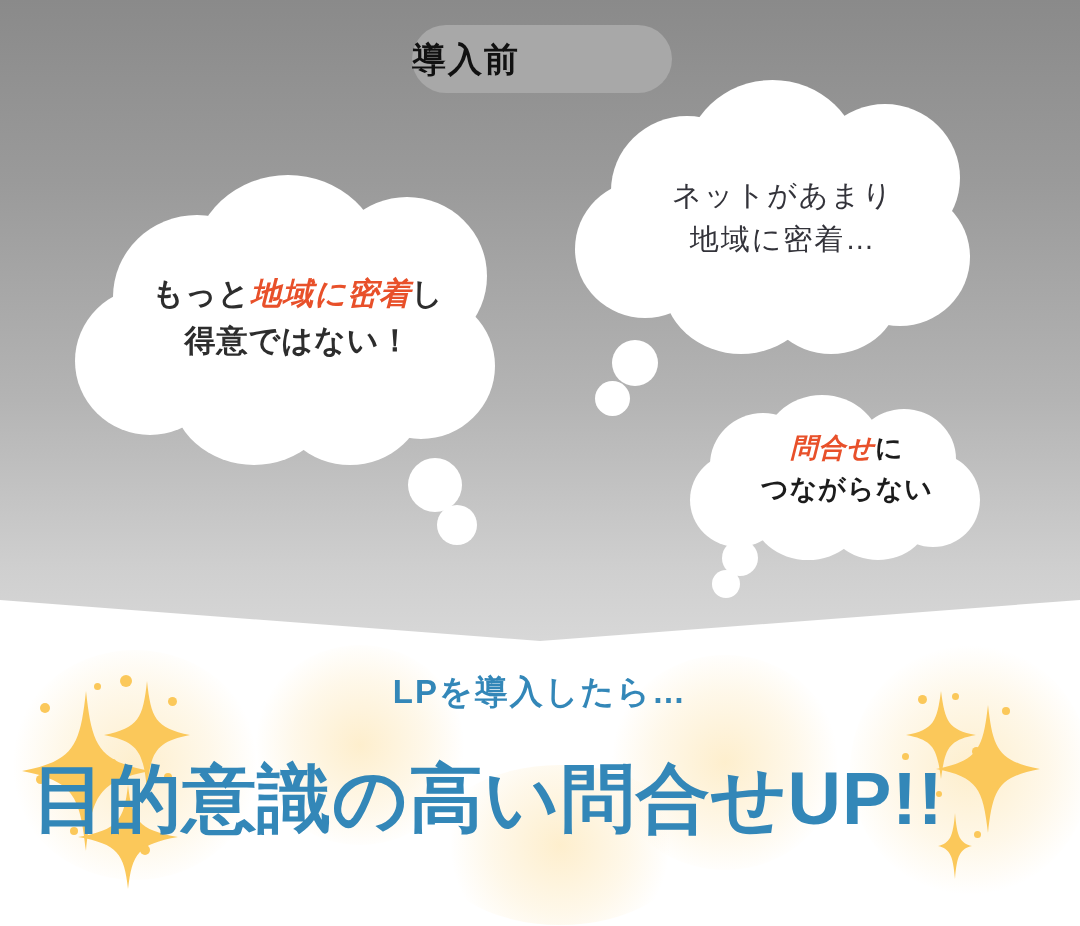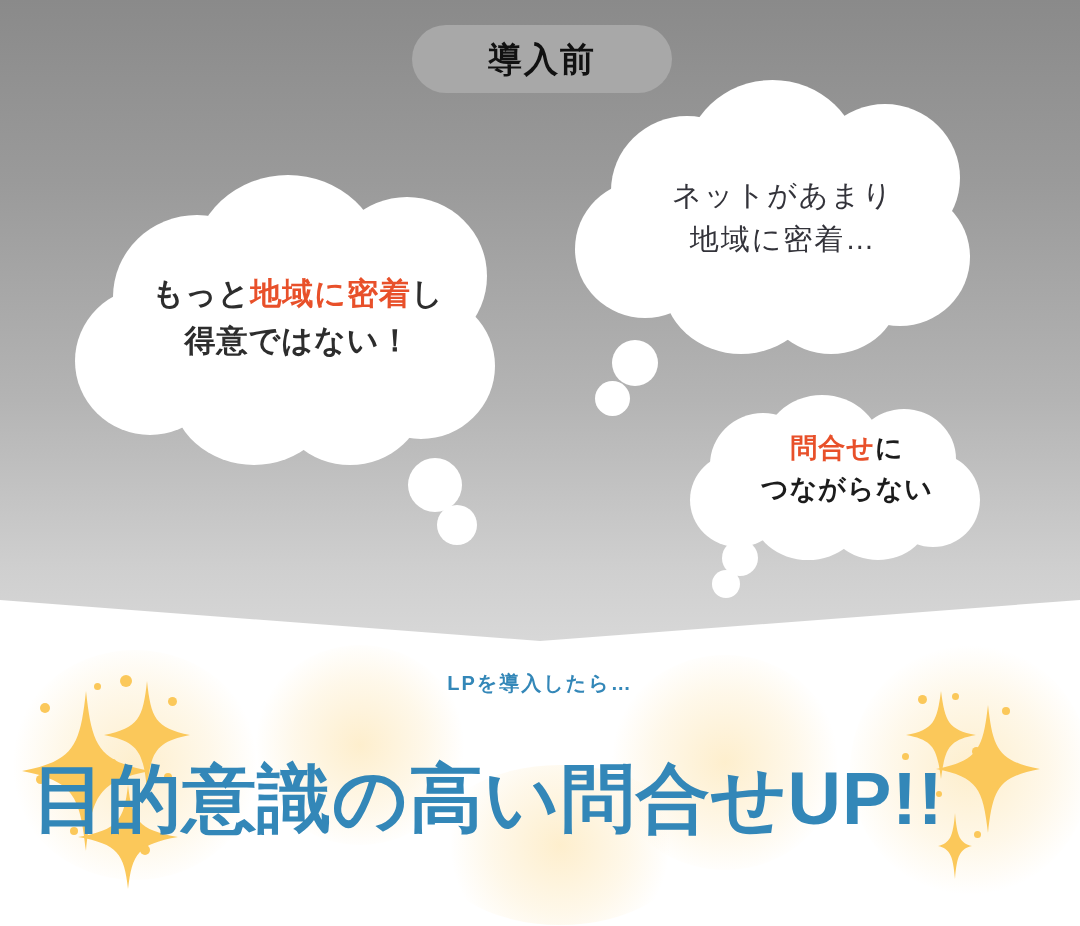--- a/index.html
+++ b/index.html
@@ -35,21 +35,21 @@
   .phase-pill {
     position: absolute;
     left: 412px;
     top: 25px;
     width: 260px;
     height: 68px;
     border-radius: 34px;
     background: #a8a8a8;
     display: flex;
     align-items: center;
-    justify-content: center;
+    justify-content: flex-start;
   }
   .phase-pill-label {
     font-size: 34px;
     font-weight: 700;
     color: #111111;
     letter-spacing: 2px;
     line-height: 1;
   }
 
   
@@ -86,21 +86,21 @@
     font-size: 29px; font-weight: 400; color: #33333a; letter-spacing: 2px;
   }
 
   
   #bubble-contact { left: 690px; top: 395px; width: 290px; height: 165px; }
   #bubble-contact .body-text {
     left: 42px; top: 33px; width: 230px;
     font-size: 27px; font-weight: 700; color: #1c1c1c; letter-spacing: 1px;
   }
 
-  .hl-orange { color: #e8502a; }
+  .hl-orange { color: #e8502a; font-style: italic; }
 
   
   .result-section {
     position: absolute;
     left: 0;
     top: 645px;
     width: 1080px;
     height: 281px;
     background: #ffffff;
   }
@@ -109,21 +109,21 @@
     border-radius: 50%;
     background: radial-gradient(circle, rgba(250,200,90,0.30) 0%, rgba(250,200,90,0.13) 45%, rgba(255,255,255,0) 72%);
     pointer-events: none;
   }
   .sub-headline {
     position: absolute;
     left: 0;
     top: 25px;
     width: 1080px;
     text-align: center;
-    font-size: 20px;
+    font-size: 33px;
     font-weight: 700;
     color: #3387b8;
     letter-spacing: 2px;
     z-index: 4;
   }
   .main-headline {
     position: absolute;
     left: 0;
     top: 105px;
     width: 936px;

